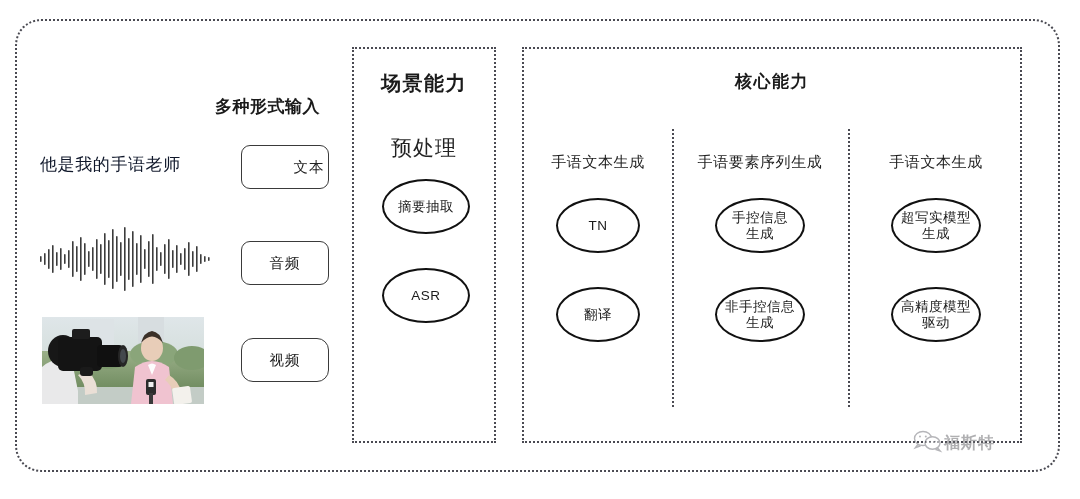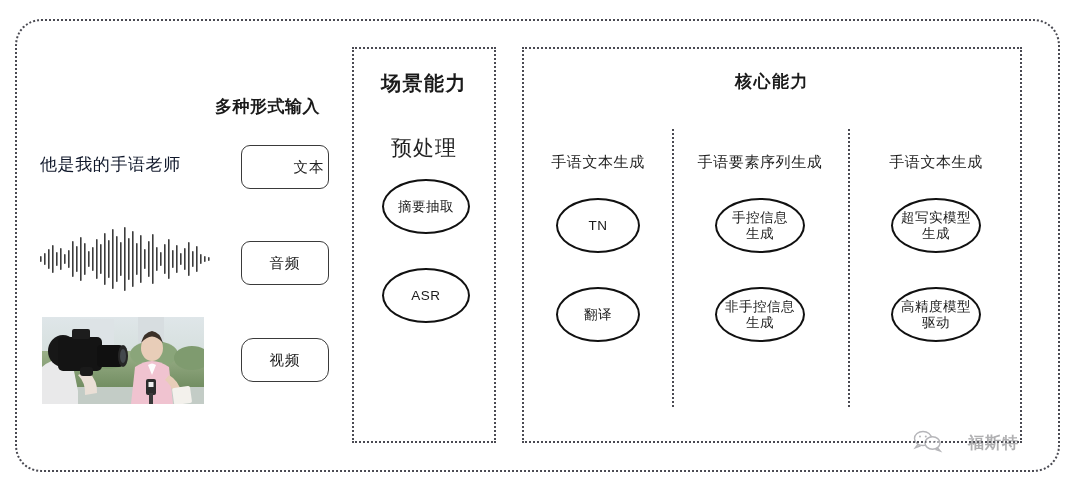--- a/index.html
+++ b/index.html
@@ -209,21 +209,21 @@
   .core-node.n1 { top: 45px; }
   .core-node.n2 { top: 134px; }
 
   
   #watermark {
     position: absolute;
     left: 913px;
     top: 429px;
     display: flex;
     align-items: center;
-    gap: 25px;
+    gap: 1px;
     opacity: .55;
   }
   #watermark-label {
     font-size: 16px;
     font-weight: bold;
     color: #6e6e72;
     letter-spacing: 1px;
   }
 </style>
 </head>

